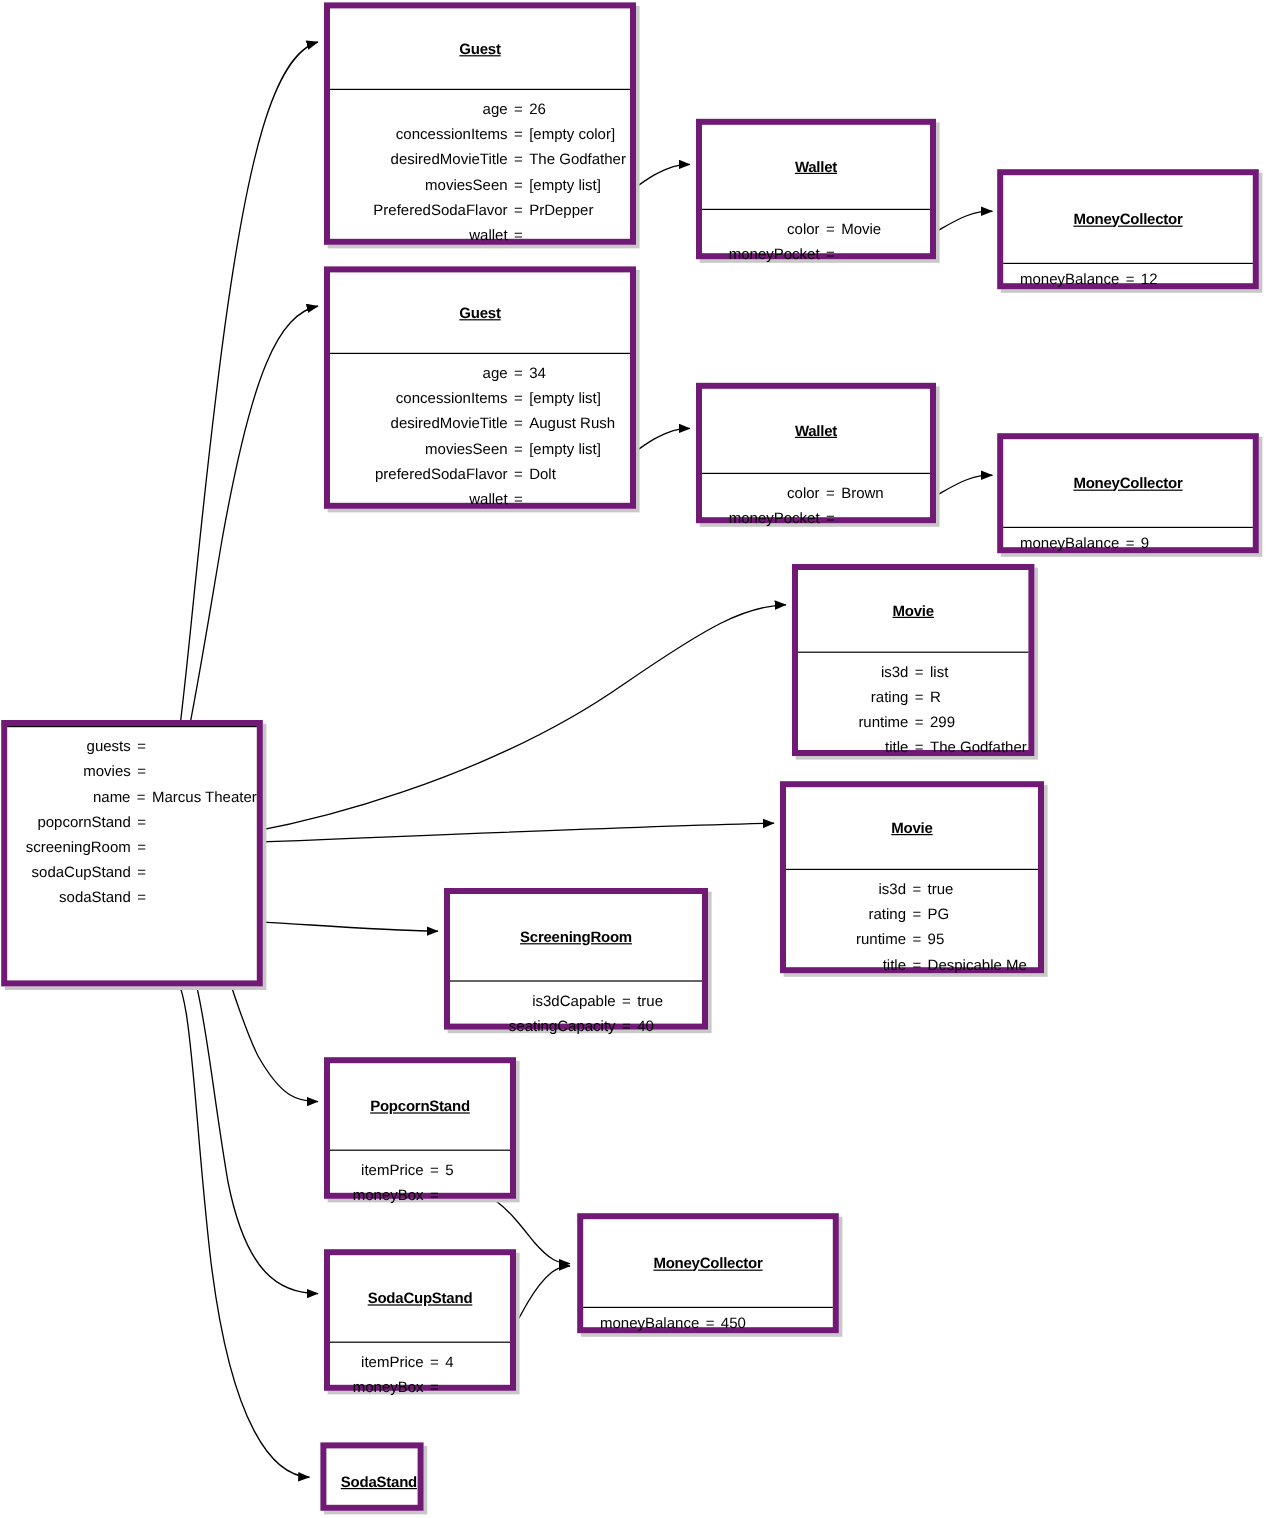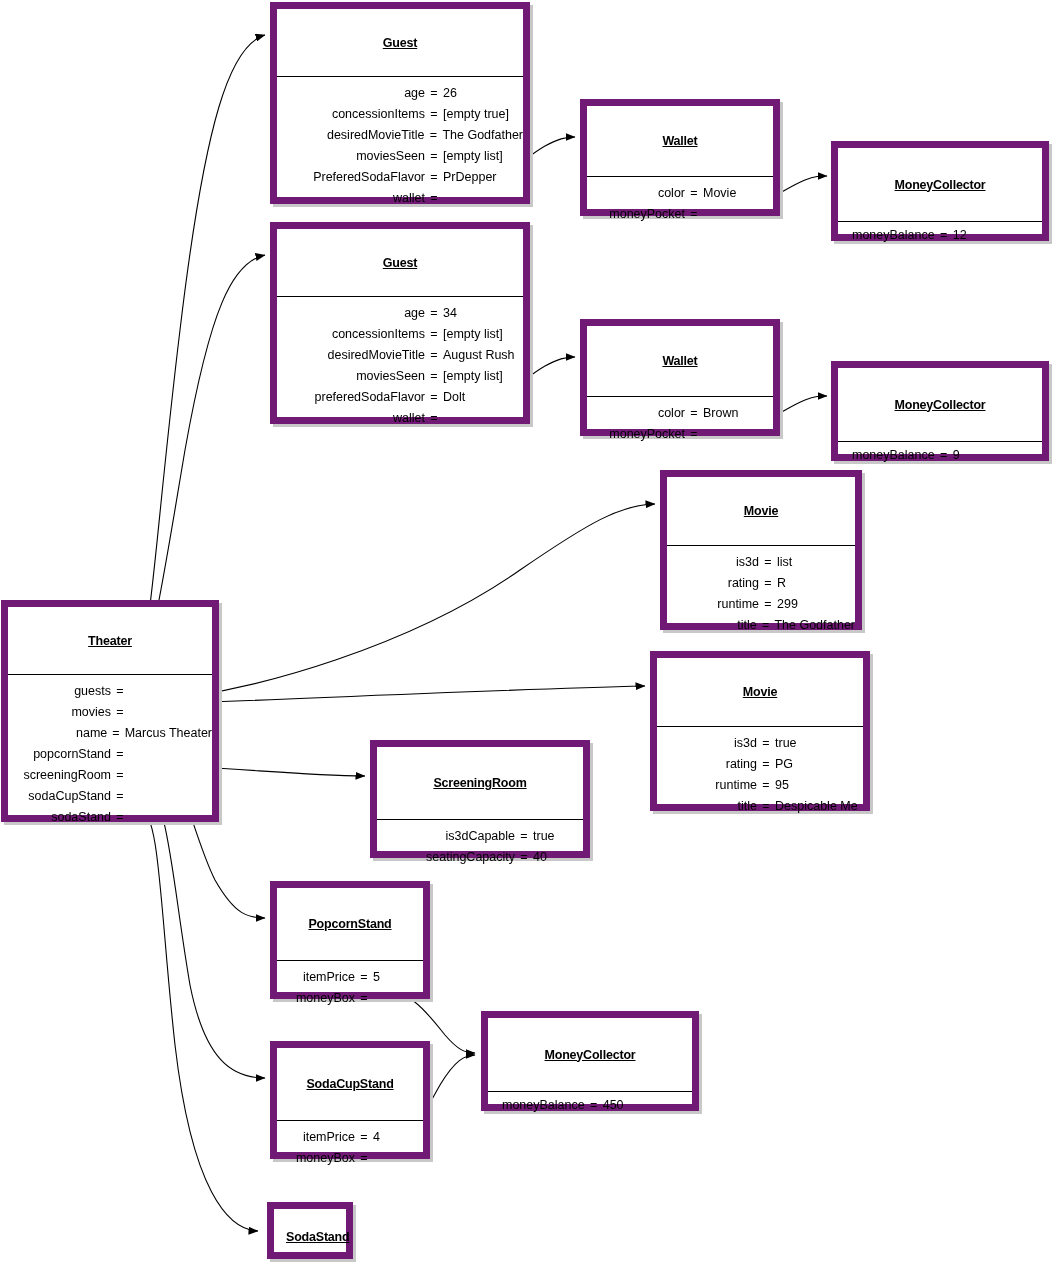--- a/index.html
+++ b/index.html
@@ -23,21 +23,21 @@
     top: 0;
     width: 1055px;
     height: 1265px;
     pointer-events: none;
     z-index: 1;
   }
   .obj-box {
     position: absolute;
     box-sizing: border-box;
     background: #ffffff;
-    border: 7px solid #701a75;
+    border: 5px solid #701a75;
     box-shadow: 3px 3px 0 0 #c8c8c8;
     z-index: 2;
   }
   .obj-header {
     display: flex;
     align-items: center;
     justify-content: center;
     box-sizing: border-box;
   }
   .obj-name {
@@ -120,21 +120,21 @@
     </div>
     <div class="obj-attrs" style="height:134px;">
       <div class="attr-row">
         <span class="attr-key" style="width:148px;">age</span>
         <span class="attr-eq">=</span>
         <span class="attr-val">26</span>
       </div>
       <div class="attr-row">
         <span class="attr-key" style="width:148px;">concessionItems</span>
         <span class="attr-eq">=</span>
-        <span class="attr-val">[empty true]</span>
+        <span class="attr-val">[empty color]</span>
       </div>
       <div class="attr-row">
         <span class="attr-key" style="width:148px;">desiredMovieTitle</span>
         <span class="attr-eq">=</span>
         <span class="attr-val">The Godfather</span>
       </div>
       <div class="attr-row">
         <span class="attr-key" style="width:148px;">moviesSeen</span>
         <span class="attr-eq">=</span>
         <span class="attr-val">[empty list]</span>
@@ -302,23 +302,20 @@
       </div>
       <div class="attr-row">
         <span class="attr-key" style="width:100px;">title</span>
         <span class="attr-eq">=</span>
         <span class="attr-val">Despicable Me</span>
       </div>
     </div>
   </div>
 
   <div class="obj-box" style="left:1px; top:600px; width:218px; height:222px;">
-    <div class="obj-header" style="height:67px;">
-      <span class="obj-name">Theater</span>
-    </div>
     <div class="obj-attrs" style="height:155px;">
       <div class="attr-row">
         <span class="attr-key" style="width:103px;">guests</span>
         <span class="attr-eq">=</span>
         <span class="attr-val"></span>
       </div>
       <div class="attr-row">
         <span class="attr-key" style="width:103px;">movies</span>
         <span class="attr-eq">=</span>
         <span class="attr-val"></span>

